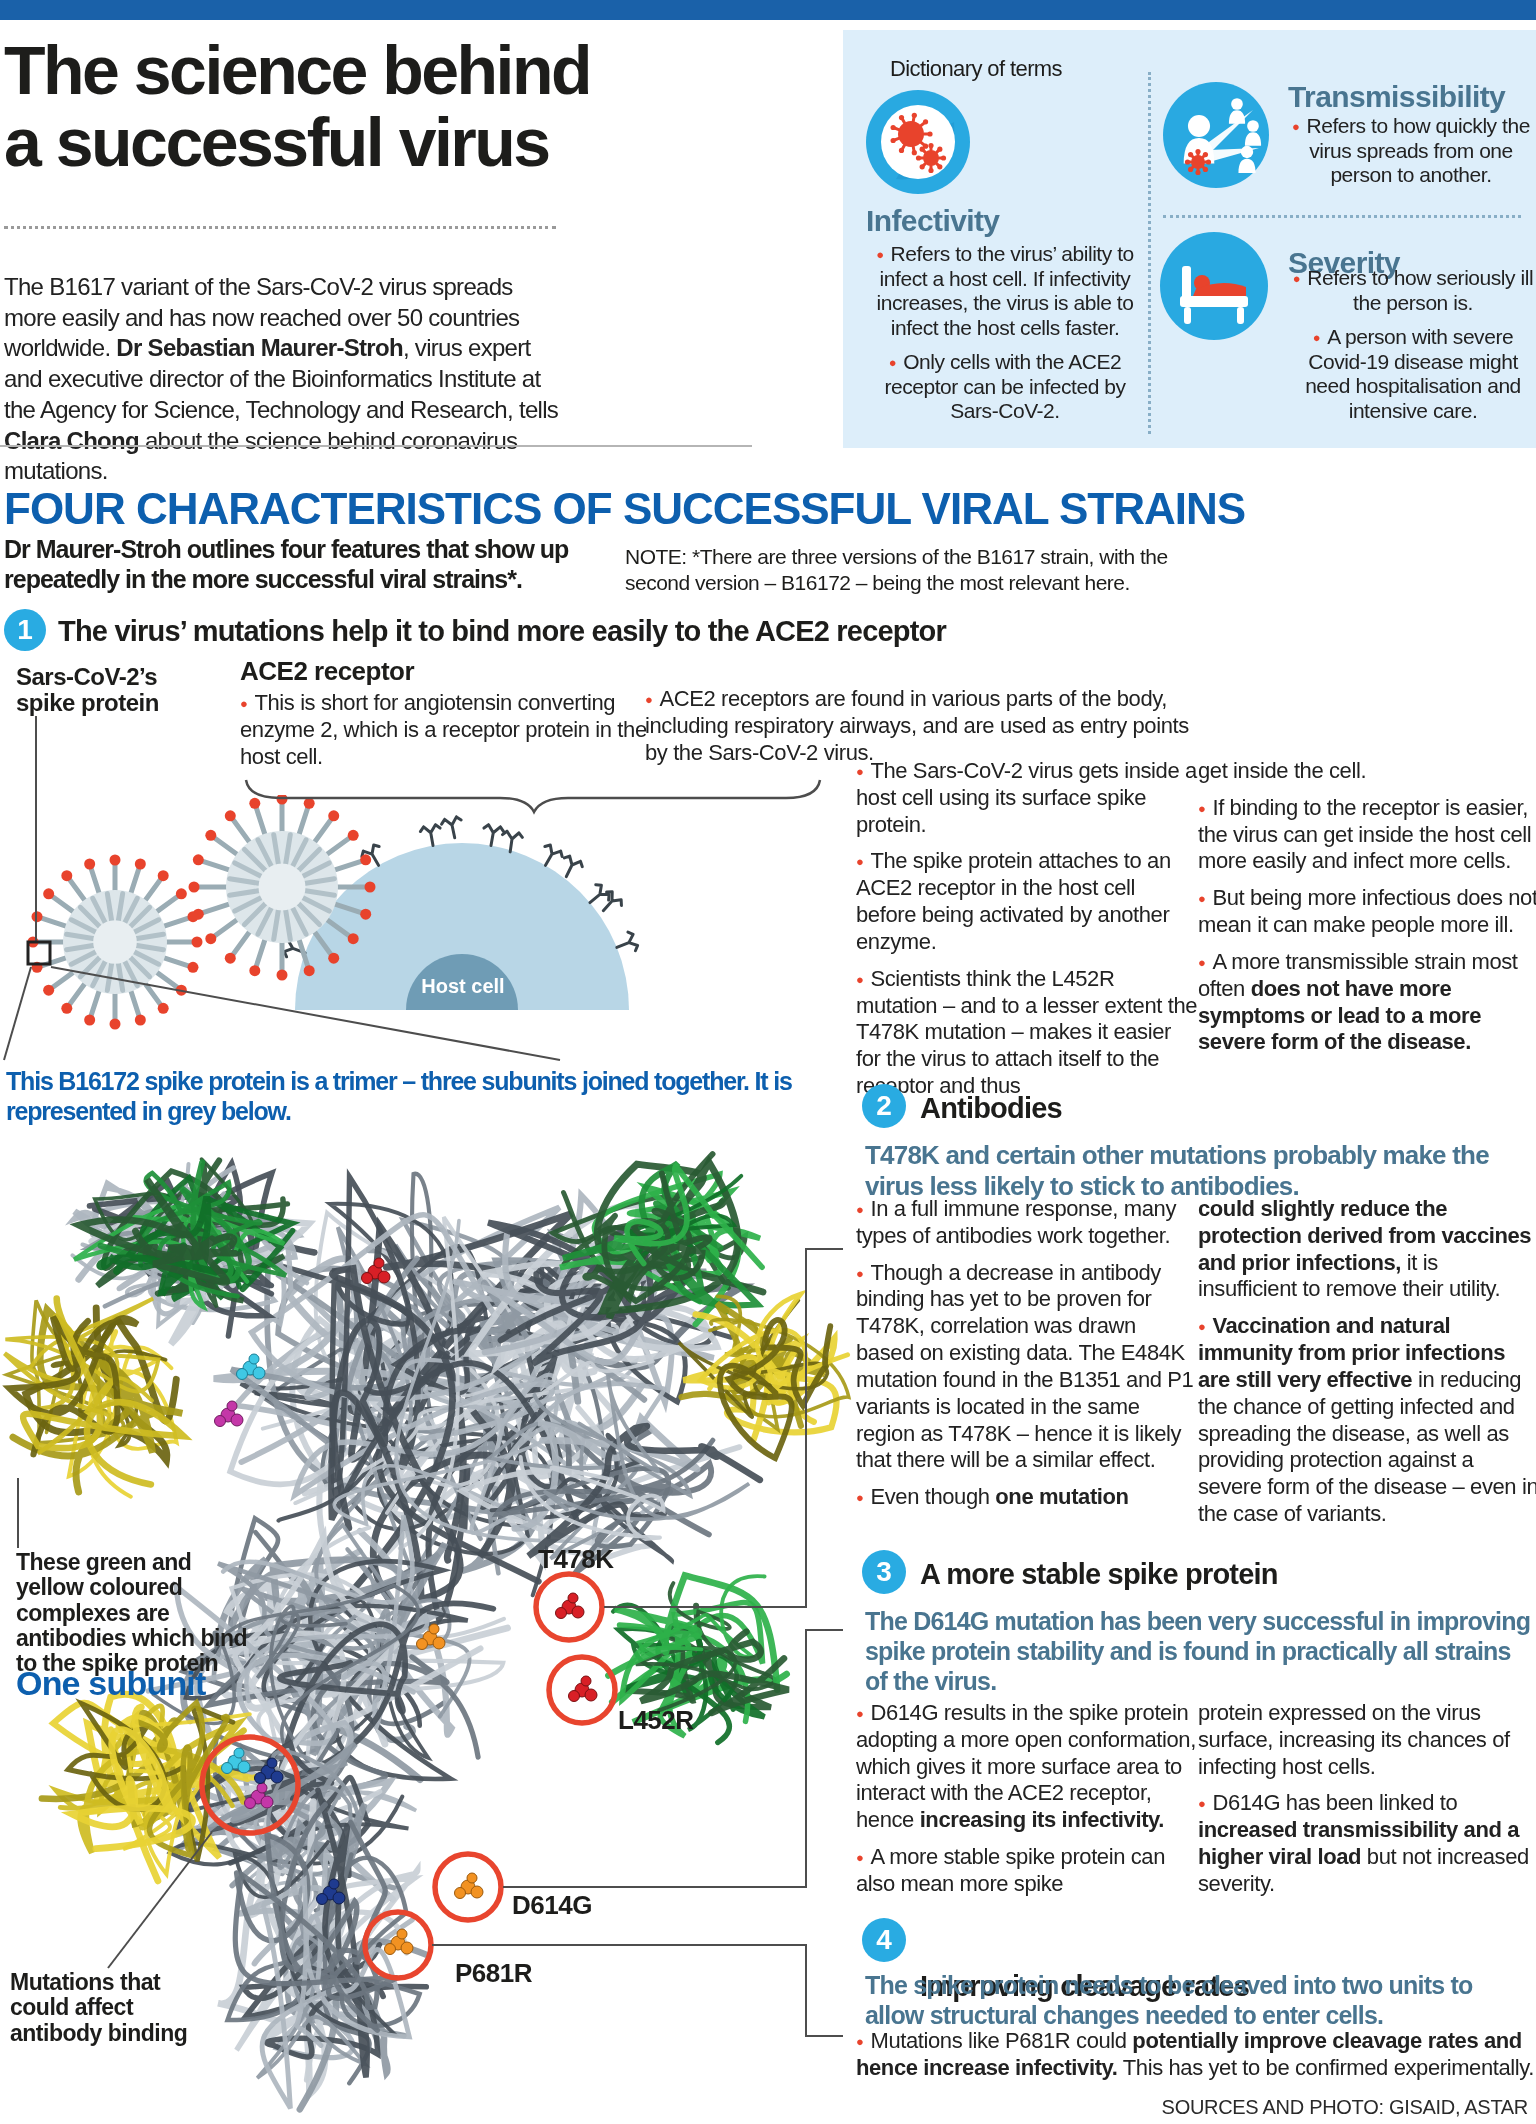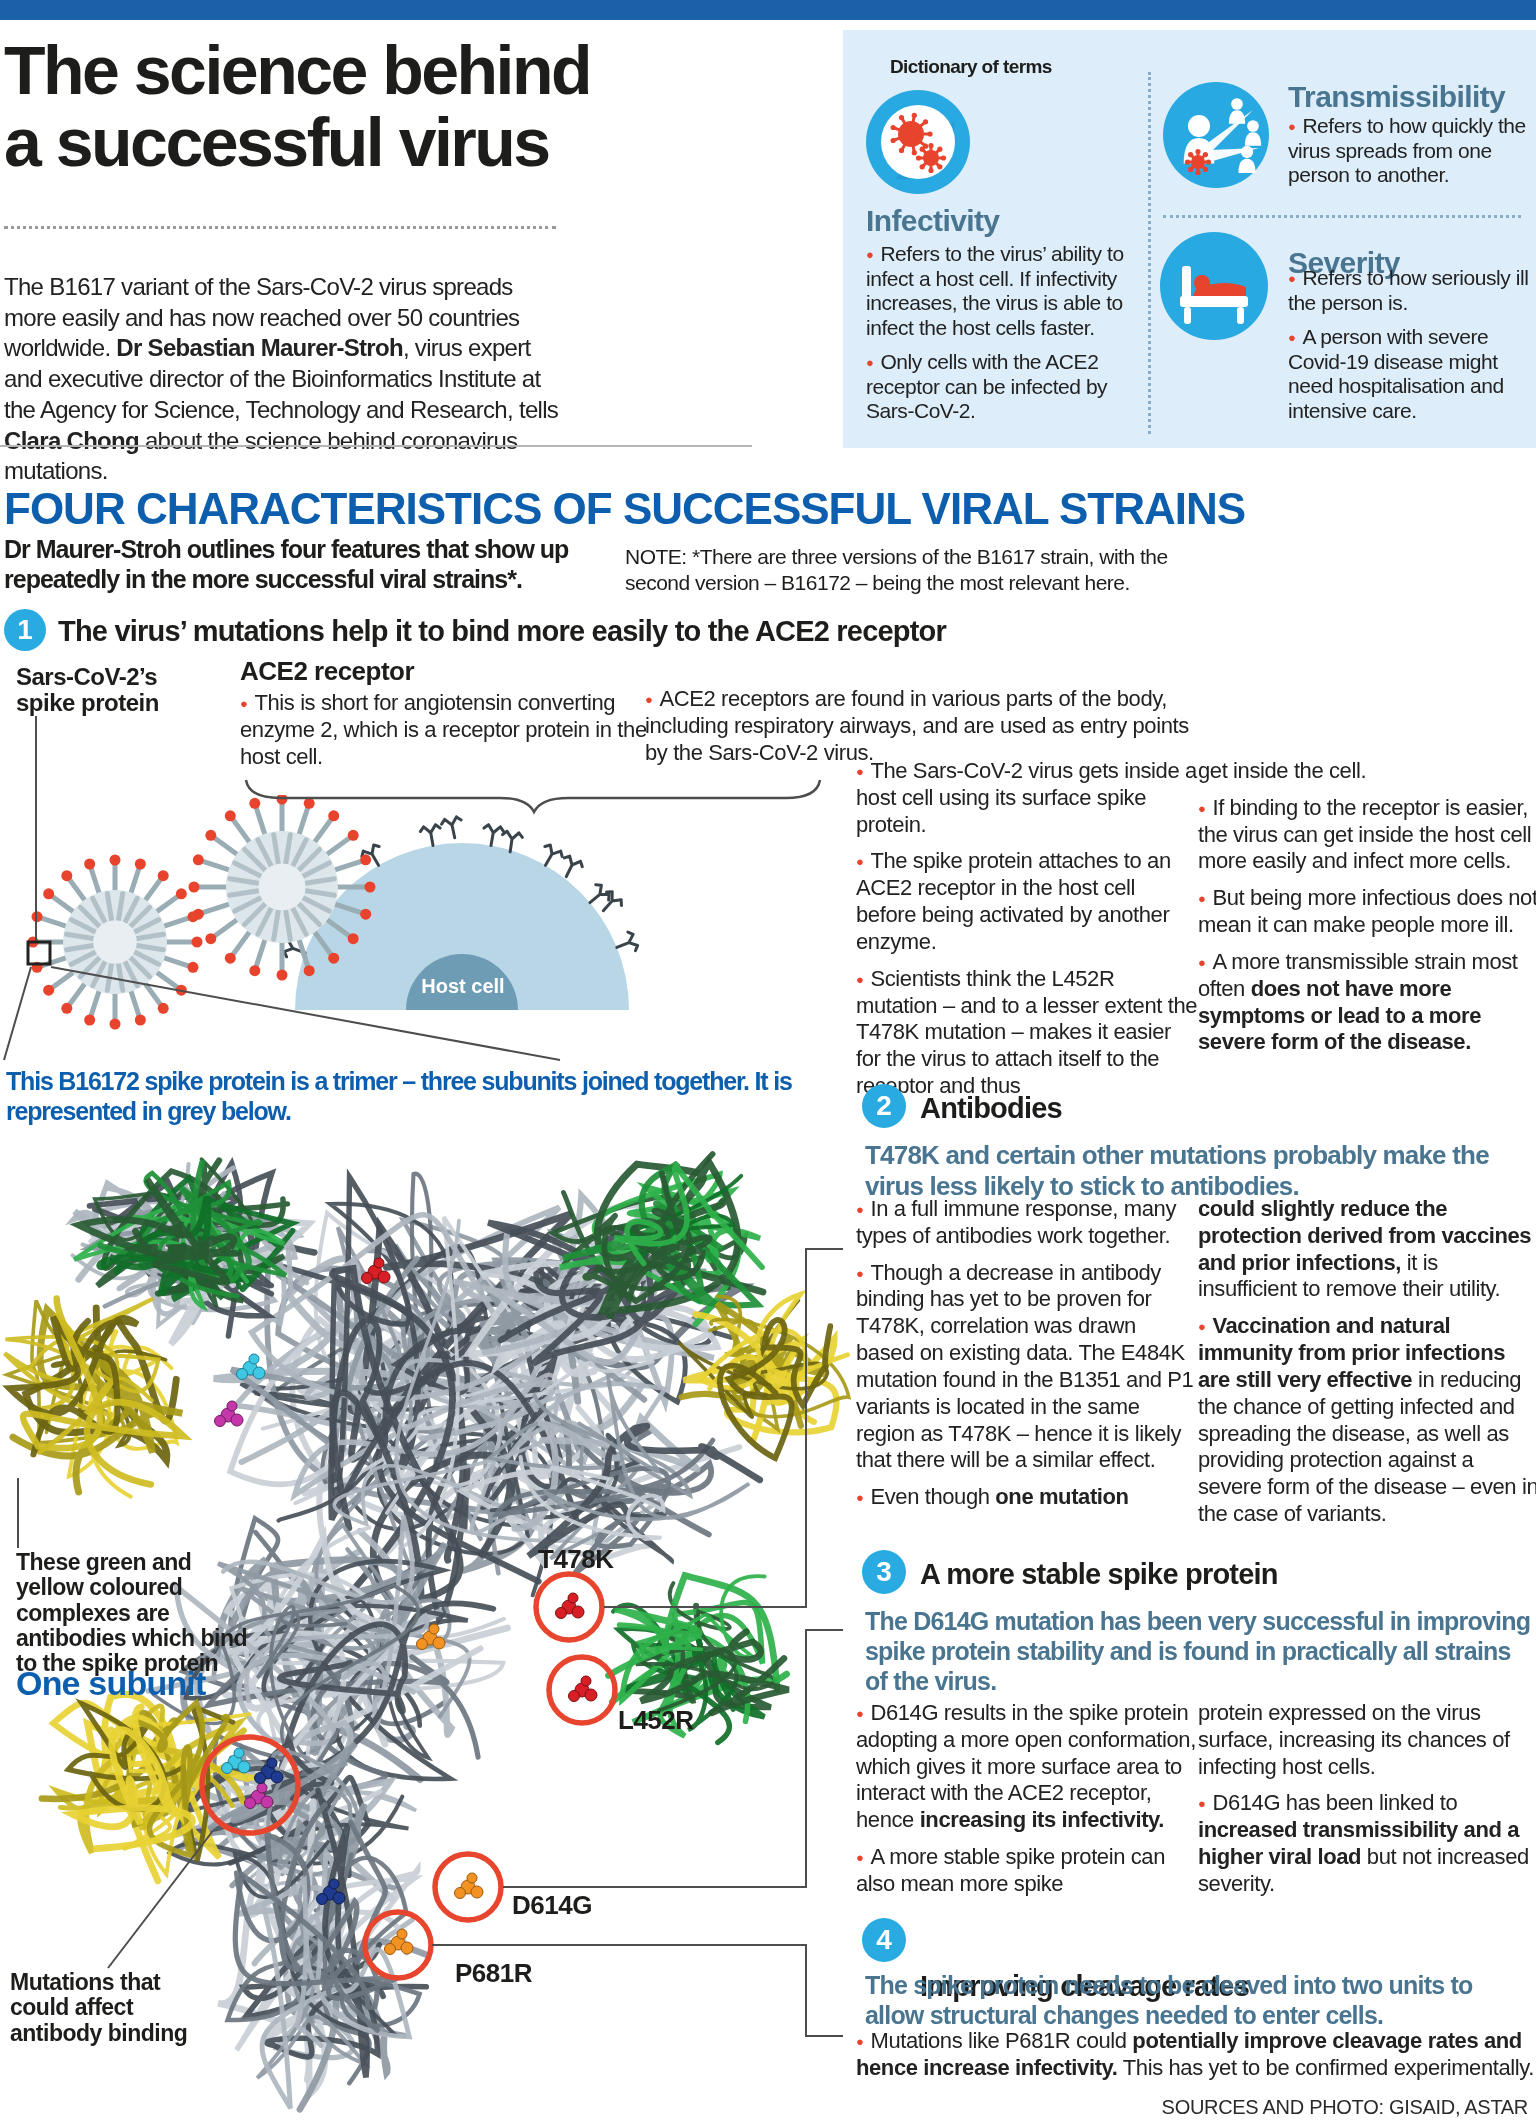--- a/index.html
+++ b/index.html
@@ -6,23 +6,23 @@
   #canvas{position:relative;width:1536px;height:2124px;background:#fff;overflow:hidden;
           font-family:"Liberation Sans",sans-serif;color:#1d1d1b;}
   .b{position:absolute;}
   .topbar{left:0;top:0;width:1536px;height:20px;background:#1a61a9;}
   h1.title{left:4px;top:34px;width:760px;font-size:68px;line-height:1.06;letter-spacing:-2.5px;
            font-weight:bold;color:#1d1d1b;margin:0;}
   .dotrule{border-top:3px dotted #9a9a9a;height:0;}
   .intro{left:4px;top:248px;width:566px;font-size:24px;line-height:1.28;letter-spacing:-0.7px;color:#222;}
   .greyrule{border-top:2px solid #b5b5b5;height:0;}
   .panel{left:843px;top:30px;width:693px;height:418px;background:#ddeefa;}
-  .dict-title{left:890px;top:56px;font-size:19px;font-weight:bold;letter-spacing:-0.6px;}
+  .dict-title{left:890px;top:56px;font-size:22px;font-weight:normal;letter-spacing:-0.6px;}
   .dict-h{font-size:30px;font-weight:bold;color:#497590;letter-spacing:-0.6px;}
-  .dict-b{font-size:21px;line-height:1.17;letter-spacing:-0.45px;color:#222;}
+  .dict-b{font-size:21px;line-height:1.17;letter-spacing:-0.45px;color:#222;text-align:center;}
   .vdash{border-left:3px dotted #88aec6;width:0;}
   .hdash{border-top:3px dotted #88aec6;height:0;}
   .four-head{left:4px;top:484px;font-size:44px;font-weight:bold;color:#0d5fae;letter-spacing:-1px;}
   .four-sub{left:4px;top:534px;width:620px;font-size:25px;font-weight:bold;letter-spacing:-1px;line-height:1.2;}
   .note{left:625px;top:544px;width:590px;font-size:21px;line-height:1.25;letter-spacing:-0.5px;}
   .numcirc{width:44px;height:44px;border-radius:50%;background:#29abe2;color:#fff;font-weight:bold;
            font-size:28px;display:flex;align-items:center;justify-content:center;}
   .sec-head{font-size:29px;font-weight:bold;letter-spacing:-0.8px;color:#1d1d1b;}
   .steel-sub{color:#497590;font-weight:bold;letter-spacing:-0.8px;line-height:1.2;}
   .smallbold{font-weight:bold;font-size:24px;line-height:1.1;letter-spacing:-0.5px;}

